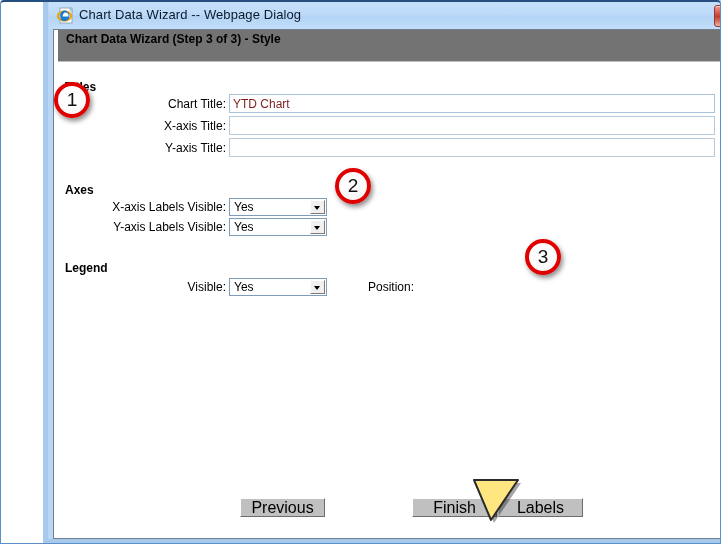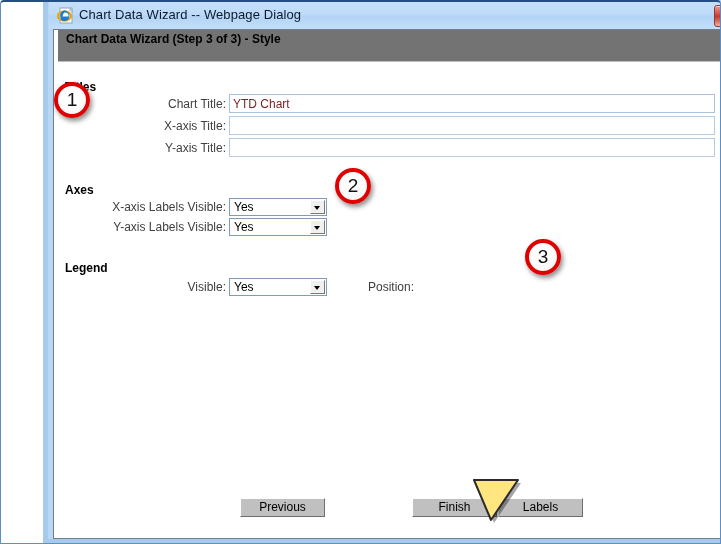--- a/index.html
+++ b/index.html
@@ -121,21 +121,21 @@
     white-space: nowrap;
   }
   #heading-titles { left: 11px; top: 50px; }
   #heading-axes   { left: 11px; top: 153px; }
   #heading-legend { left: 11px; top: 231px; }
 
   
   .field-label {
     position: absolute;
     font-size: 12px;
-    color: #404040;
+    color: #000000;
     text-align: right;
     white-space: nowrap;
   }
   .text-input {
     position: absolute;
     height: 19px;
     box-sizing: border-box;
     border: 1px solid #b6cbdd;
     background: #ffffff;
     font-family: "Liberation Sans", sans-serif;
@@ -185,21 +185,21 @@
   
   .dlg-button {
     position: absolute;
     height: 19px;
     box-sizing: border-box;
     background: #c0c0c0;
     border: 1px solid #ffffff;
     border-right-color: #6d6d6d;
     border-bottom-color: #6d6d6d;
     font-family: "Liberation Sans", sans-serif;
-    font-size: 12px;
+    font-size: 16px;
     color: #000;
     text-align: center;
     line-height: 17px;
     cursor: pointer;
     padding: 0;
   }
   .dlg-button.disabled {
     color: #808080;
     text-shadow: 1px 1px 0 #ffffff;
     cursor: default;

